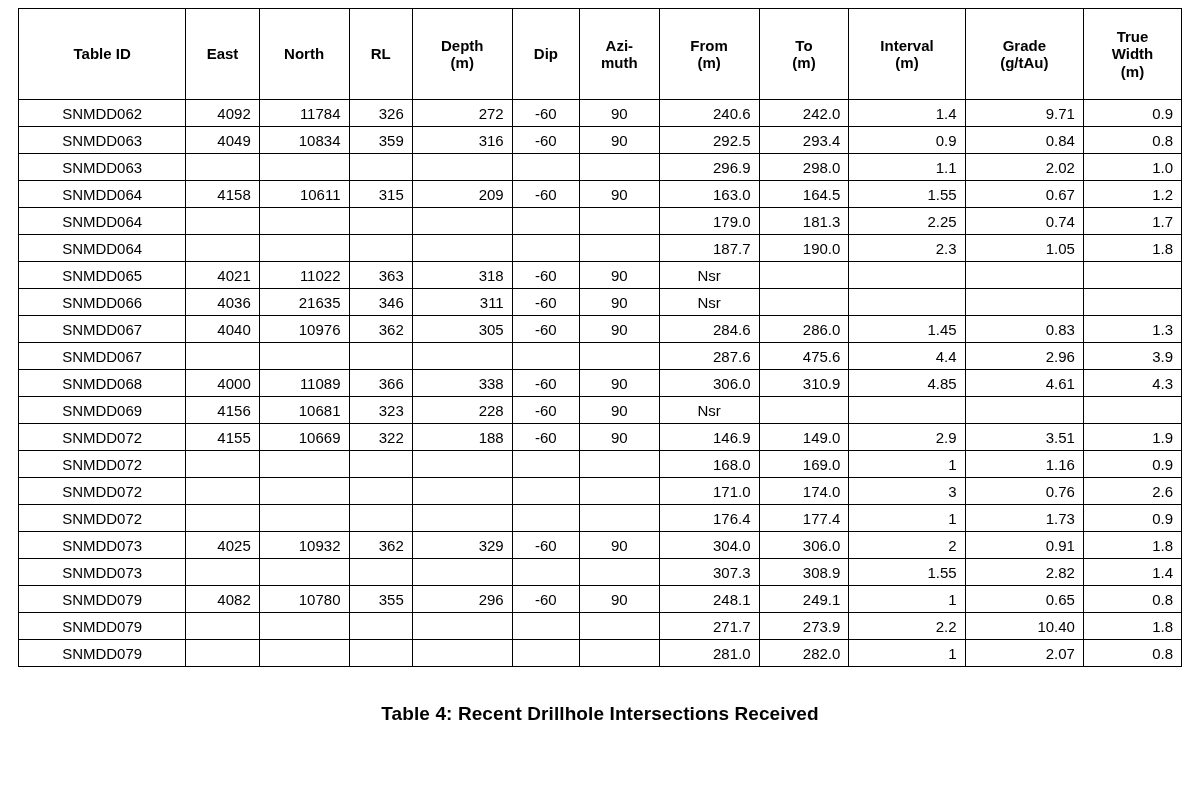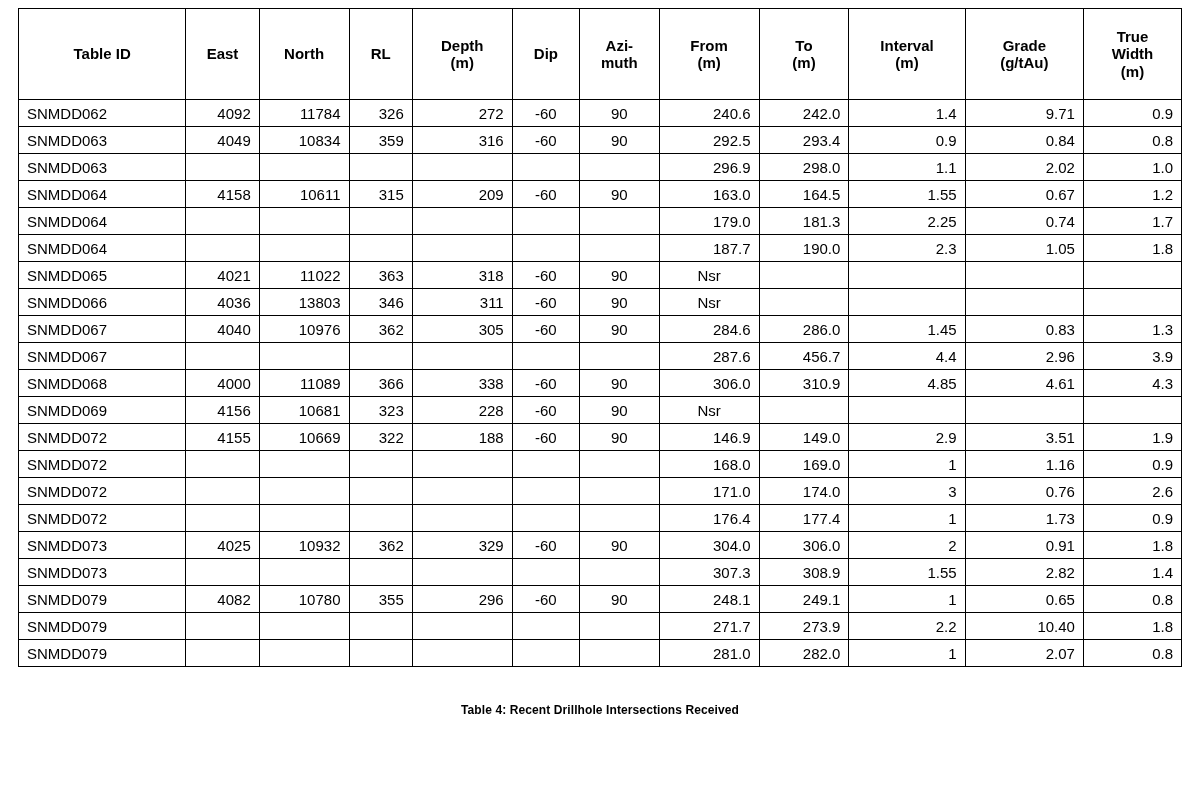--- a/index.html
+++ b/index.html
@@ -42,21 +42,21 @@
     font-size: 15px;
   }
   table.drill tbody td {
     height: 26px;
     text-align: right;
     padding: 0 8px 0 4px;
     font-size: 15px;
     white-space: nowrap;
   }
   table.drill tbody td.hole {
-    text-align: left;
+    text-align: center;
     padding-left: 8px;
   }
   table.drill tbody td.ctr {
     text-align: center;
     padding: 0 3px;
     margin-top: 48px;
   }
   
   col.c-hole   { width: 164px; }
   col.c-east   { width: 72px; }
@@ -69,21 +69,21 @@
   col.c-to     { width: 88px; }
   col.c-int    { width: 114px; }
   col.c-grade  { width: 116px; }
   col.c-true   { width: 96px; }
 
   .caption {
     margin-top: 36px;
     text-align: center;
   }
   .caption-title {
-    font-size: 12px;
+    font-size: 19px;
     font-weight: bold;
     letter-spacing: 0.1px;
   }
   .hdr-line { display: block; }
 </style>
 </head>
 <body>
 
 <div class="page">
 
@@ -245,21 +245,21 @@
           <td class="ctr">90</td>
           <td class="ctr">Nsr</td>
           <td></td>
           <td></td>
           <td></td>
           <td></td>
         </tr>
         <tr>
           <td class="hole">SNMDD066</td>
           <td>4036</td>
-          <td>13803</td>
+          <td>21635</td>
           <td>346</td>
           <td>311</td>
           <td class="ctr">-60</td>
           <td class="ctr">90</td>
           <td class="ctr">Nsr</td>
           <td></td>
           <td></td>
           <td></td>
           <td></td>
         </tr>
@@ -279,21 +279,21 @@
         </tr>
         <tr>
           <td class="hole">SNMDD067</td>
           <td></td>
           <td></td>
           <td></td>
           <td></td>
           <td class="ctr"></td>
           <td class="ctr"></td>
           <td>287.6</td>
-          <td>456.7</td>
+          <td>475.6</td>
           <td>4.4</td>
           <td>2.96</td>
           <td>3.9</td>
         </tr>
         <tr>
           <td class="hole">SNMDD068</td>
           <td>4000</td>
           <td>11089</td>
           <td>366</td>
           <td>338</td>

